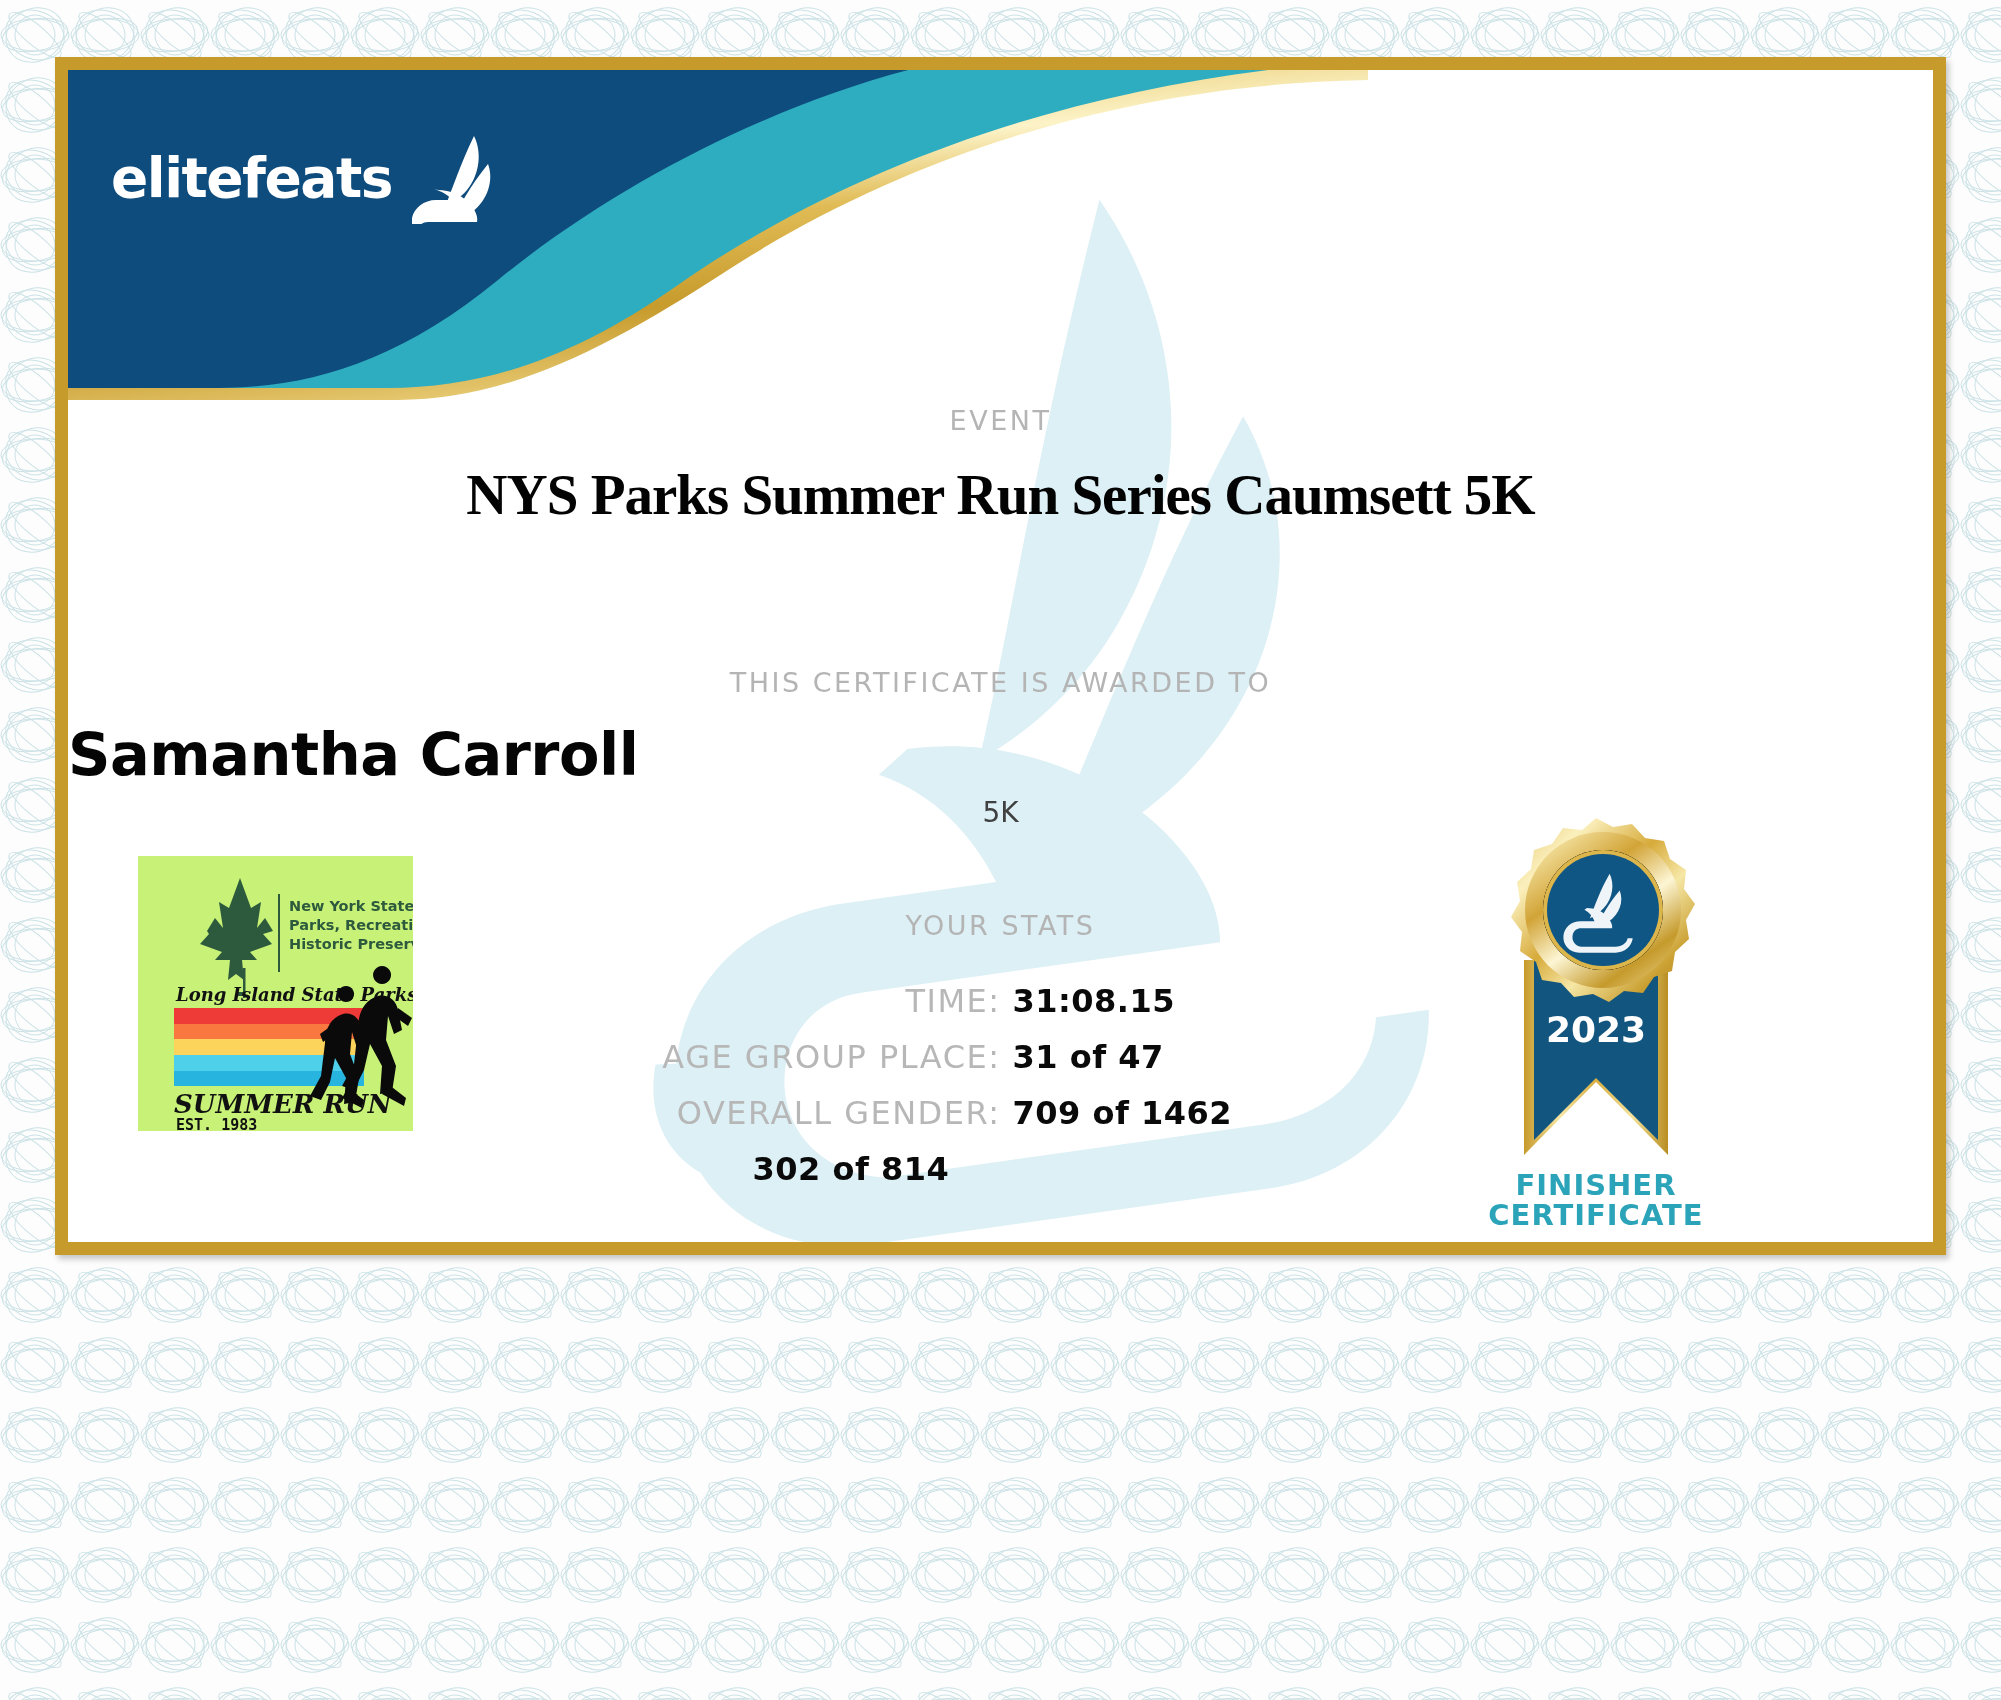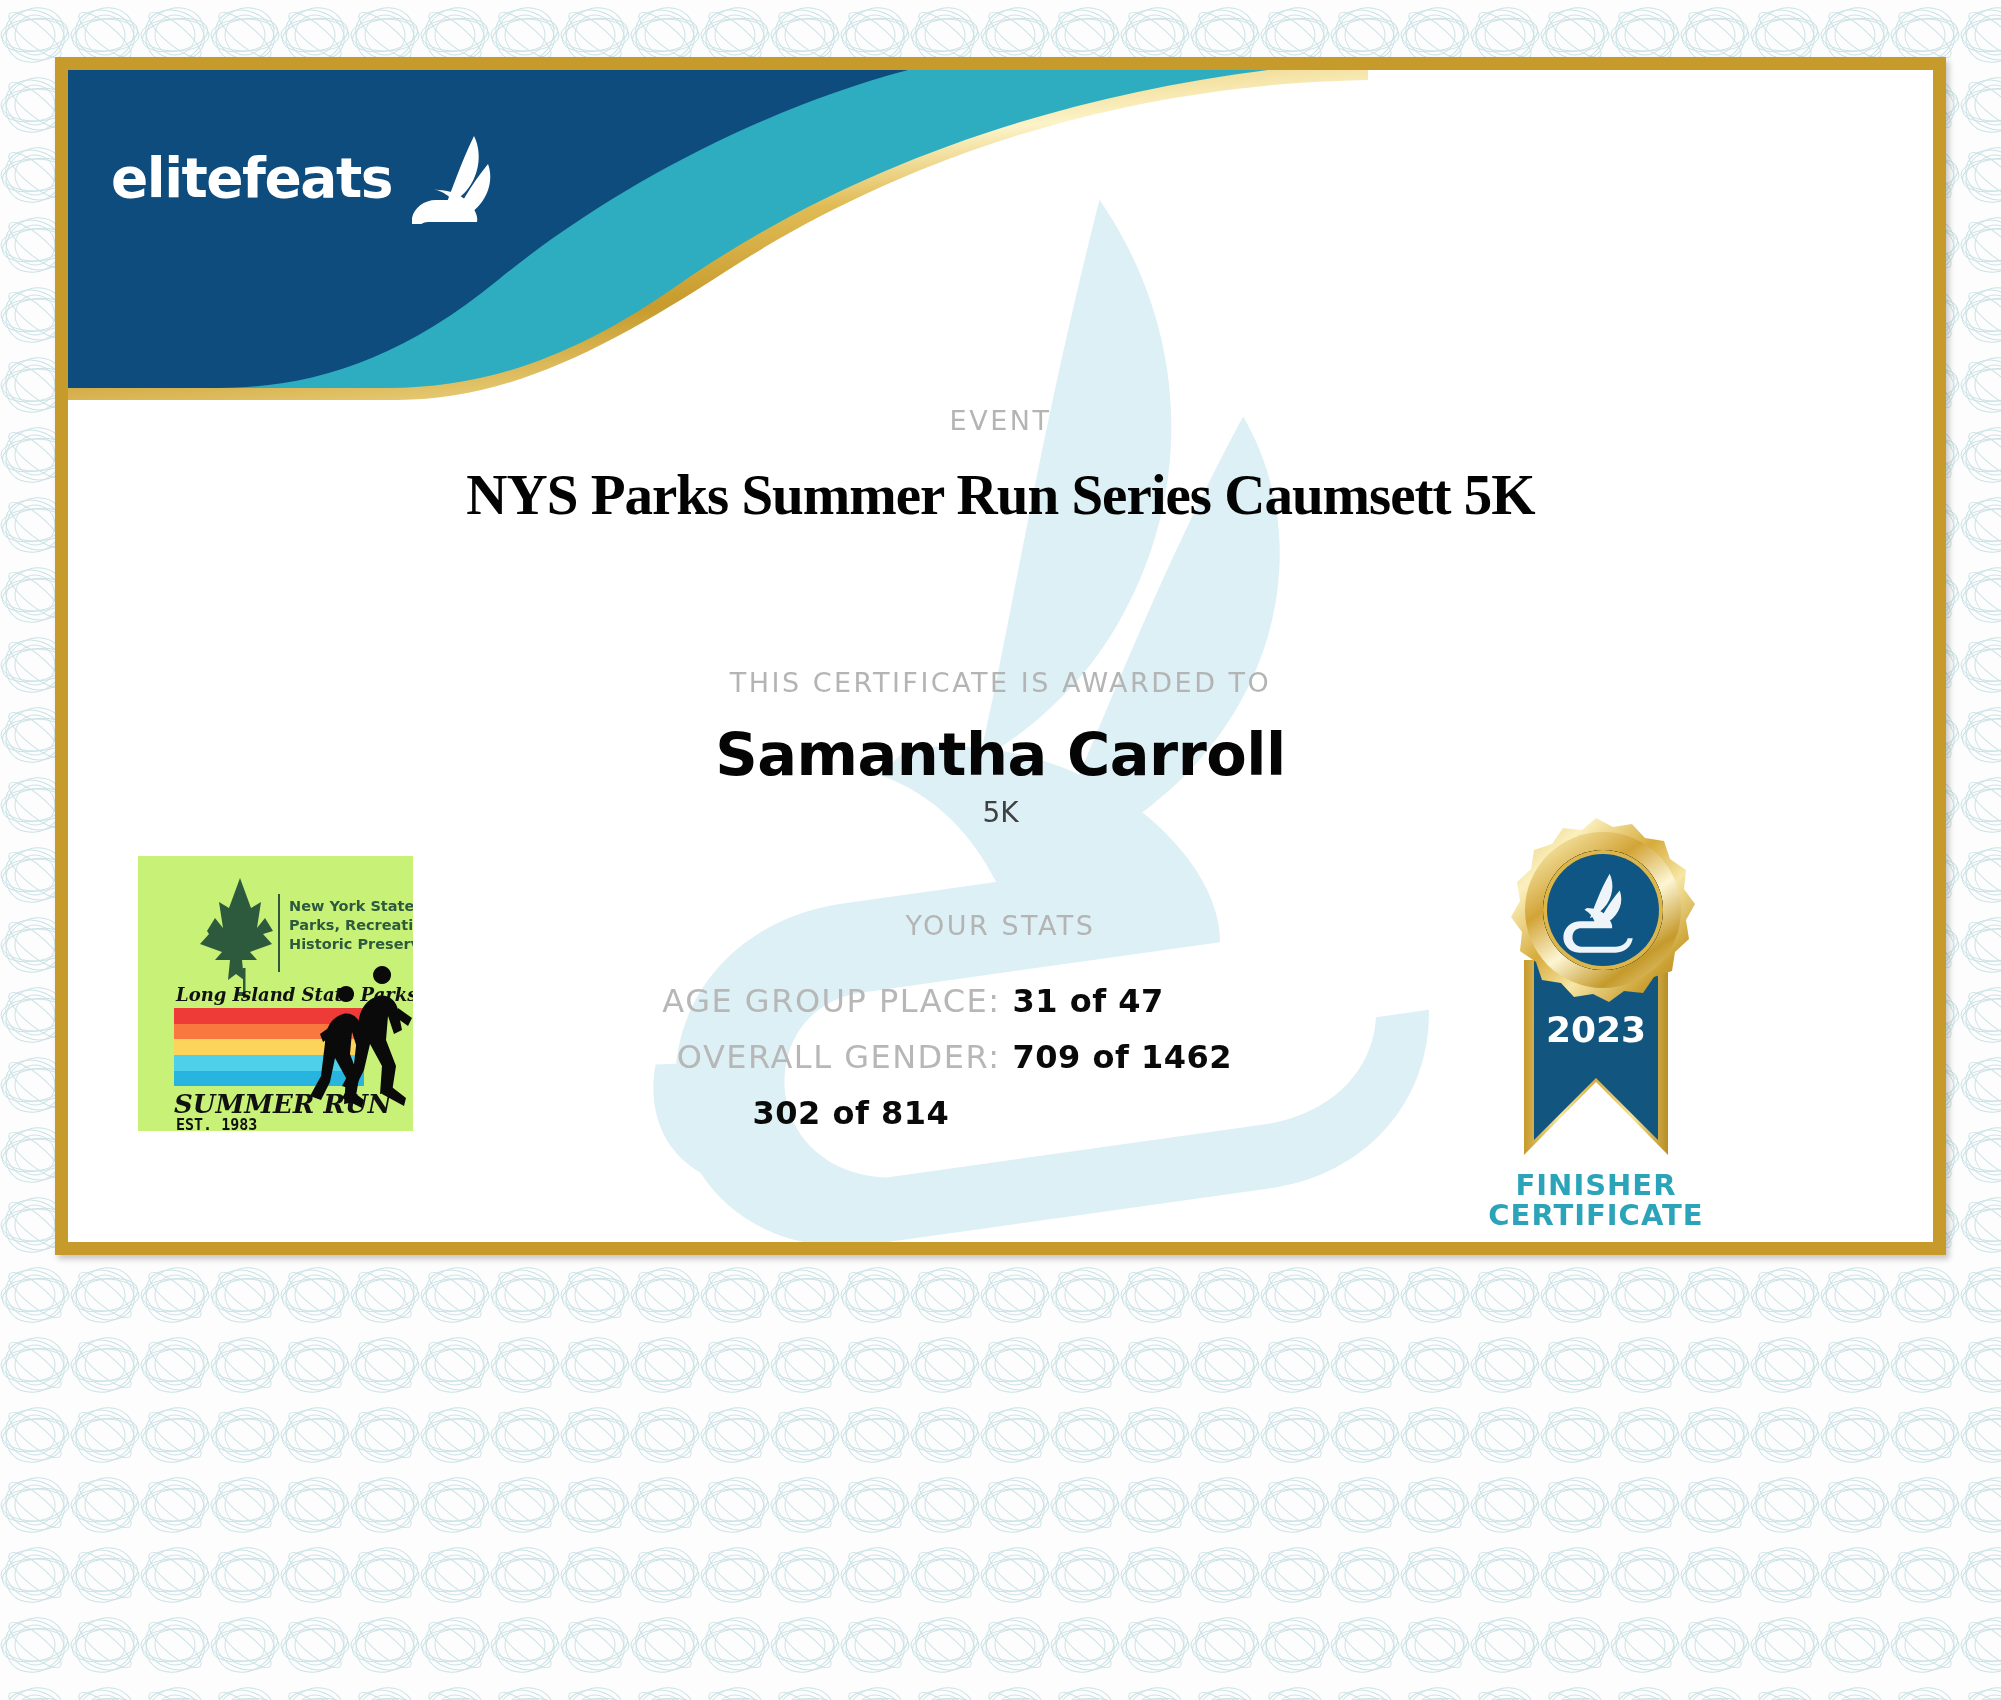--- a/index.html
+++ b/index.html
@@ -107,21 +107,21 @@
   .distance {
     font-family: "DejaVu Sans", sans-serif;
     font-size: 28px;
     font-weight: 400;
     color: #404040;
   }
 
   #event-kicker   { position:absolute; left:0; top:335px; width:1865px; text-align:center; }
   #event-title-el { position:absolute; left:0; top:392px; width:1865px; text-align:center; }
   #awarded-kicker { position:absolute; left:0; top:597px; width:1865px; text-align:center; }
-  #recipient-el   { position:absolute; left:0; top:650px; width:1865px; text-align:center; }
+  #recipient-el   { position:absolute; left:0; top:650px; width:1865px; }
   #distance-el    { position:absolute; left:0; top:726px; width:1865px; text-align:center; }
   #stats-kicker   { position:absolute; left:0; top:840px; width:1865px; text-align:center; }
 
   
   #stats {
     position: absolute;
     left: 0;
     top: 912px;
     width: 1865px;
     z-index: 5;
@@ -259,20 +259,24 @@
 
       <div id="event-kicker" class="kicker">EVENT</div>
       <div id="event-title-el" class="event-title">NYS Parks Summer Run Series Caumsett 5K</div>
 
       <div id="awarded-kicker" class="kicker">THIS CERTIFICATE IS AWARDED TO</div>
       <div id="recipient-el" class="recipient">Samantha Carroll</div>
       <div id="distance-el" class="distance">5K</div>
 
       <div id="stats-kicker" class="kicker">YOUR STATS</div>
       <div id="stats">
+        <div class="stat-row">
+          <span class="stat-label">TIME:</span>
+          <span class="stat-value">31:08.15</span>
+        </div>
         <div class="stat-row">
           <span class="stat-label">AGE GROUP PLACE:</span>
           <span class="stat-value">31 of 47</span>
         </div>
         <div class="stat-row">
           <span class="stat-label">OVERALL GENDER:</span>
           <span class="stat-value">709 of 1462</span>
         </div>
         <div class="stat-row">
           <span class="stat-value">302 of 814</span>

